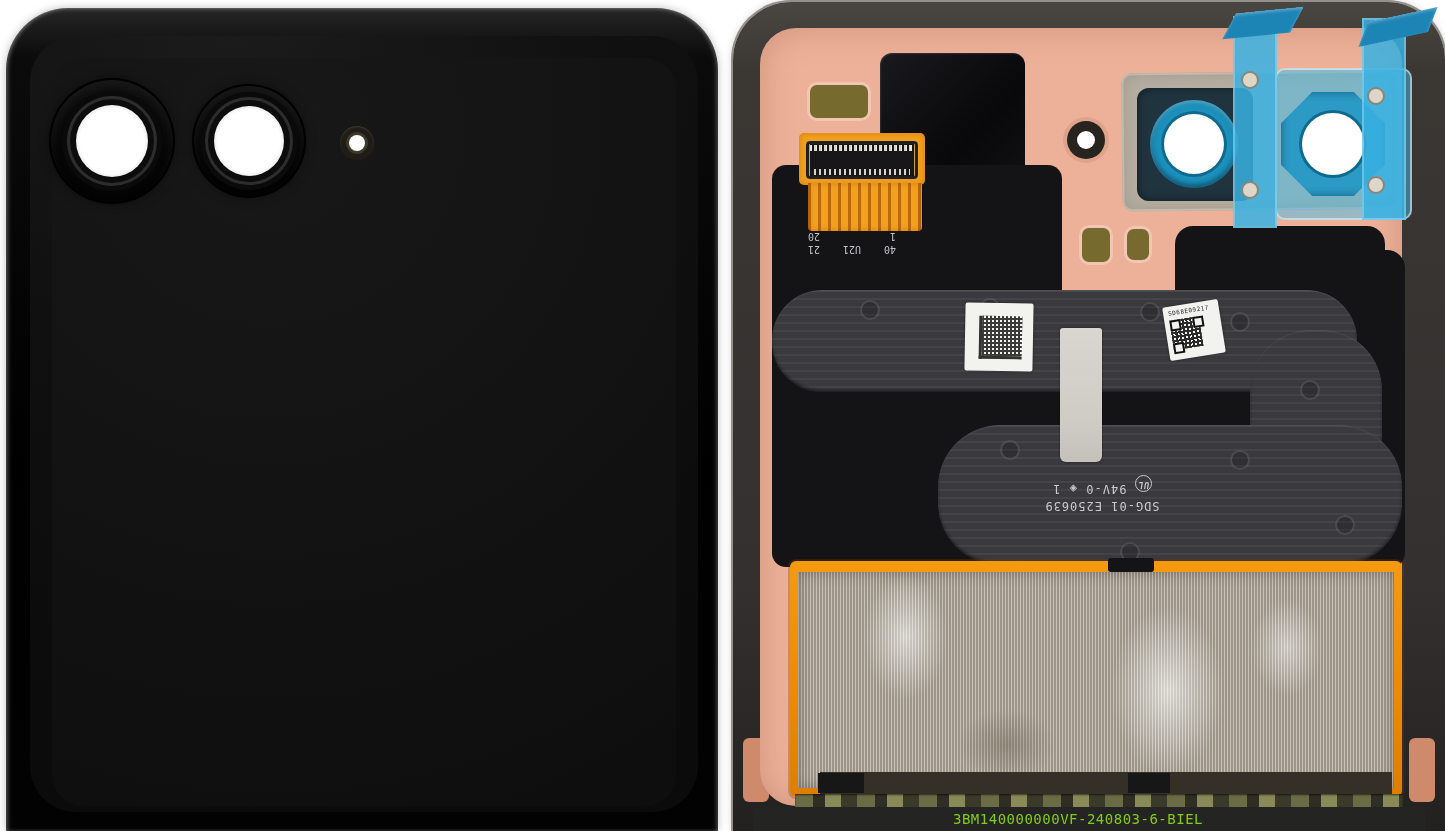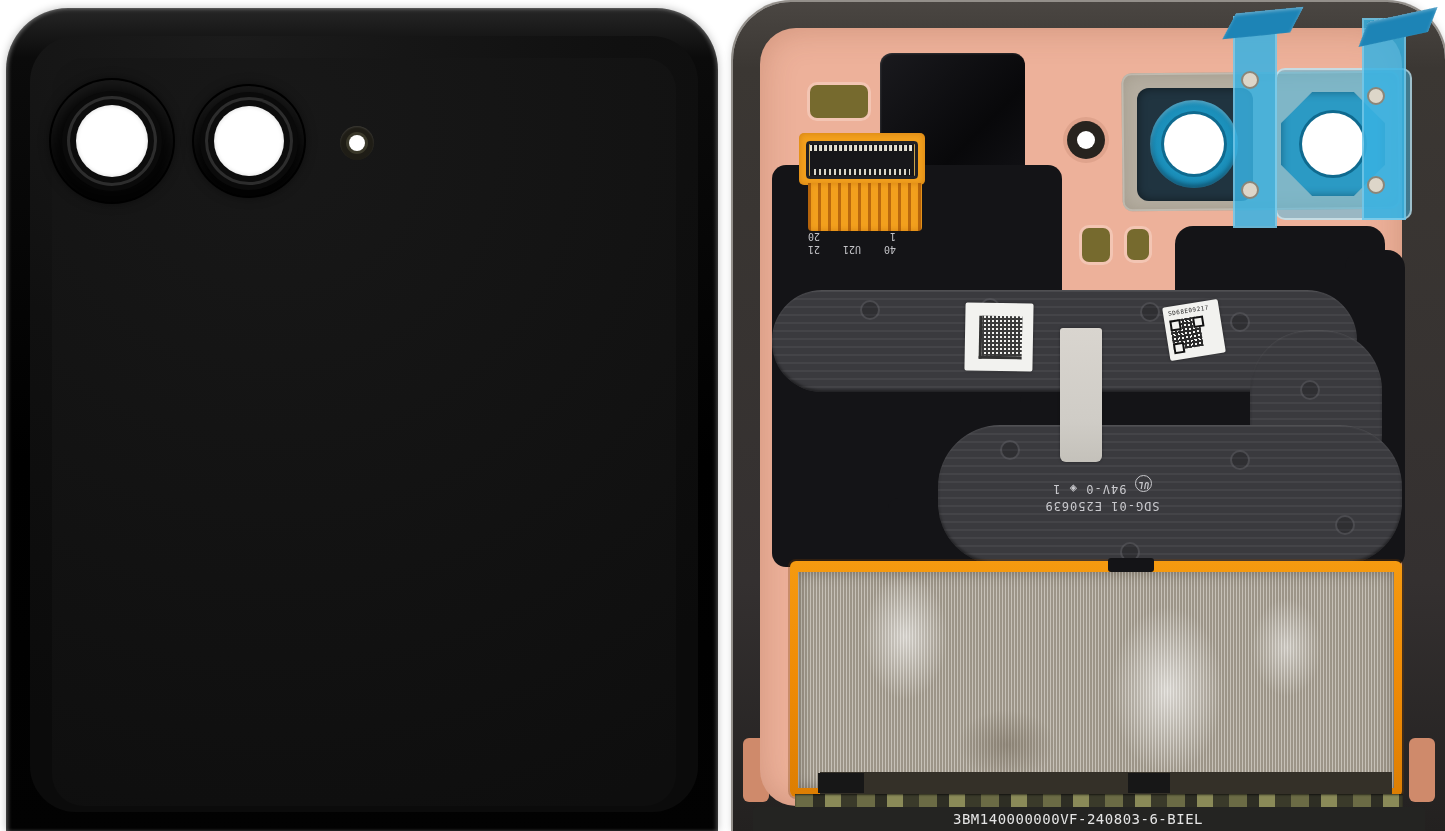--- a/index.html
+++ b/index.html
@@ -103,21 +103,21 @@
     background-image:
       radial-gradient(60px 90px at 18% 30%,rgba(255,255,255,.55),transparent 70%),
       radial-gradient(80px 120px at 62% 55%,rgba(255,255,255,.6),transparent 70%),
       radial-gradient(50px 70px at 82% 35%,rgba(255,255,255,.45),transparent 70%),
       radial-gradient(70px 50px at 35% 80%,rgba(120,110,95,.5),transparent 70%),
       repeating-linear-gradient(90deg,rgba(255,255,255,.28) 0 1px,rgba(90,84,72,.25) 1px 3px);
     box-shadow:inset 0 0 14px rgba(60,50,40,.4);}
   .camo{background:repeating-linear-gradient(90deg,#6b6b45 0 18px,#2e2e24 18px 30px,#8a8a58 30px 46px,#3a3a2a 46px 62px);
     box-shadow:inset 0 1px 2px rgba(0,0,0,.6);}
   .bottom-bar{background:#242422;border-radius:3px;}
-  .bottom-code{font-family:"DejaVu Sans Mono",monospace;font-size:14px;color:#e5e5e5;letter-spacing:.5px;}
+  .bottom-code{font-family:"DejaVu Sans Mono",monospace;font-size:14px;color:#84cc16;letter-spacing:.5px;}
 </style>
 </head>
 <body>
 
 <div class="stage">
 
   <div class="abs front-panel">
     <div class="abs front-glass"></div>
     <div class="abs front-inner"></div>
     <div class="abs lens" style="left:45px;top:72px;width:122px;height:122px;">

